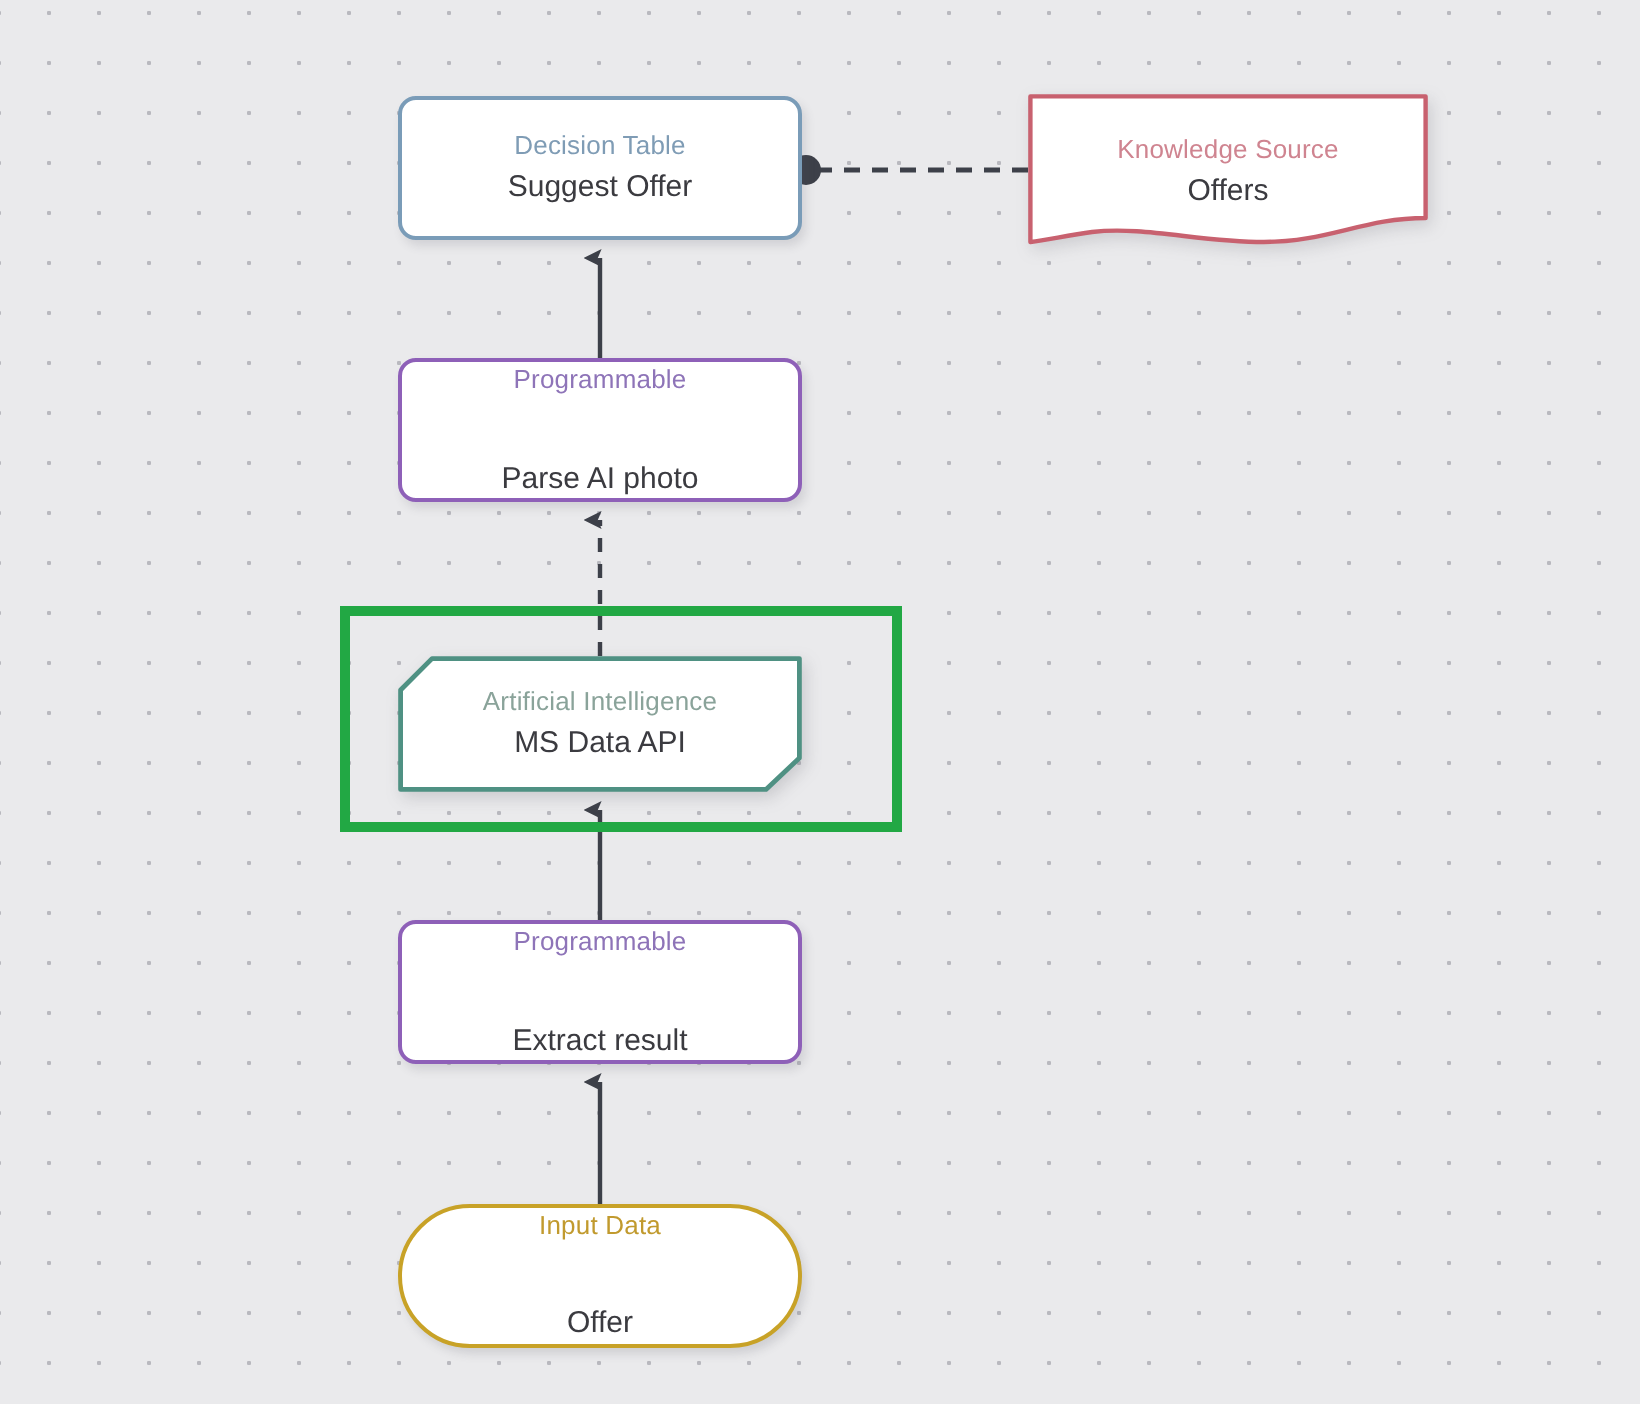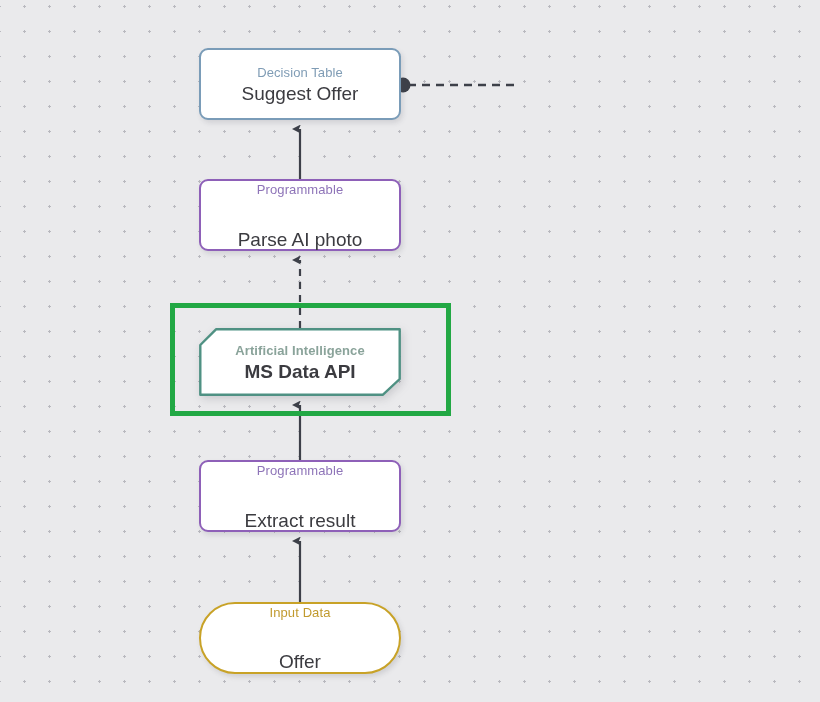--- a/index.html
+++ b/index.html
@@ -53,21 +53,21 @@
     justify-content: center;
     text-align: center;
   }
   .node .type-label {
     font-size: 13px;
     line-height: 17px;
     letter-spacing: 0.1px;
     margin-bottom: 3px;
   }
   .node .name-label {
-    font-size: 19px;
+    font-size: 15px;
     line-height: 20px;
     color: #3b3b40;
   }
 
   
   .node-decision {
     border: 2px solid #7a9cb8;
     border-radius: 9px;
     box-shadow: 2px 3px 5px rgba(90,90,100,0.16);
   }
@@ -173,27 +173,39 @@
     </g>
   </svg>
 
   <div class="selection-frame" style="left:170px; top:303px; width:281px; height:113px;"></div>
 
   <div class="node node-decision" style="left:199px; top:48px; width:202px; height:72px;">
     <div class="type-label">Decision Table</div>
     <div class="name-label">Suggest Offer</div>
   </div>
 
+  <div class="node node-knowledge" style="left:514px; top:47px; width:200px; height:77px;">
+    <svg class="ks-shape" viewBox="0 0 200 77" preserveAspectRatio="none">
+      <path d="M1.2,1.2 H198.8 V62
+               C168,62 150,74 118,74
+               C86,74 58,66 32,69
+               C20,70.5 10,73 1.2,74 Z" fill="#ffffff" stroke="#c8616f" stroke-width="2.2" stroke-linejoin="round"></path>
+    </svg>
+    <div class="ks-text">
+      <div class="type-label">Knowledge Source</div>
+      <div class="name-label">Offers</div>
+    </div>
+  </div>
 
   <div class="node node-programmable" style="left:199px; top:179px; width:202px; height:72px;">
     <div class="type-label">Programmable</div>
     <div class="name-label">Parse AI photo</div>
   </div>
 
-  <div class="node node-ai" style="left:199px; top:328px; width:202px; height:68px;font-weight:bold;">
+  <div class="node node-ai" style="left:199px; top:328px; width:202px; height:68px;">
     <svg class="ai-shape" viewBox="0 0 202 68" preserveAspectRatio="none">
       <path d="M17,1.3 H200.7 V51 L184,66.7 H1.3 V17 Z" fill="#ffffff" stroke="#4f9183" stroke-width="2.4" stroke-linejoin="round"></path>
     </svg>
     <div class="ai-text">
       <div class="type-label">Artificial Intelligence</div>
       <div class="name-label">MS Data API</div>
     </div>
   </div>
 
   <div class="node node-programmable" style="left:199px; top:460px; width:202px; height:72px;">

